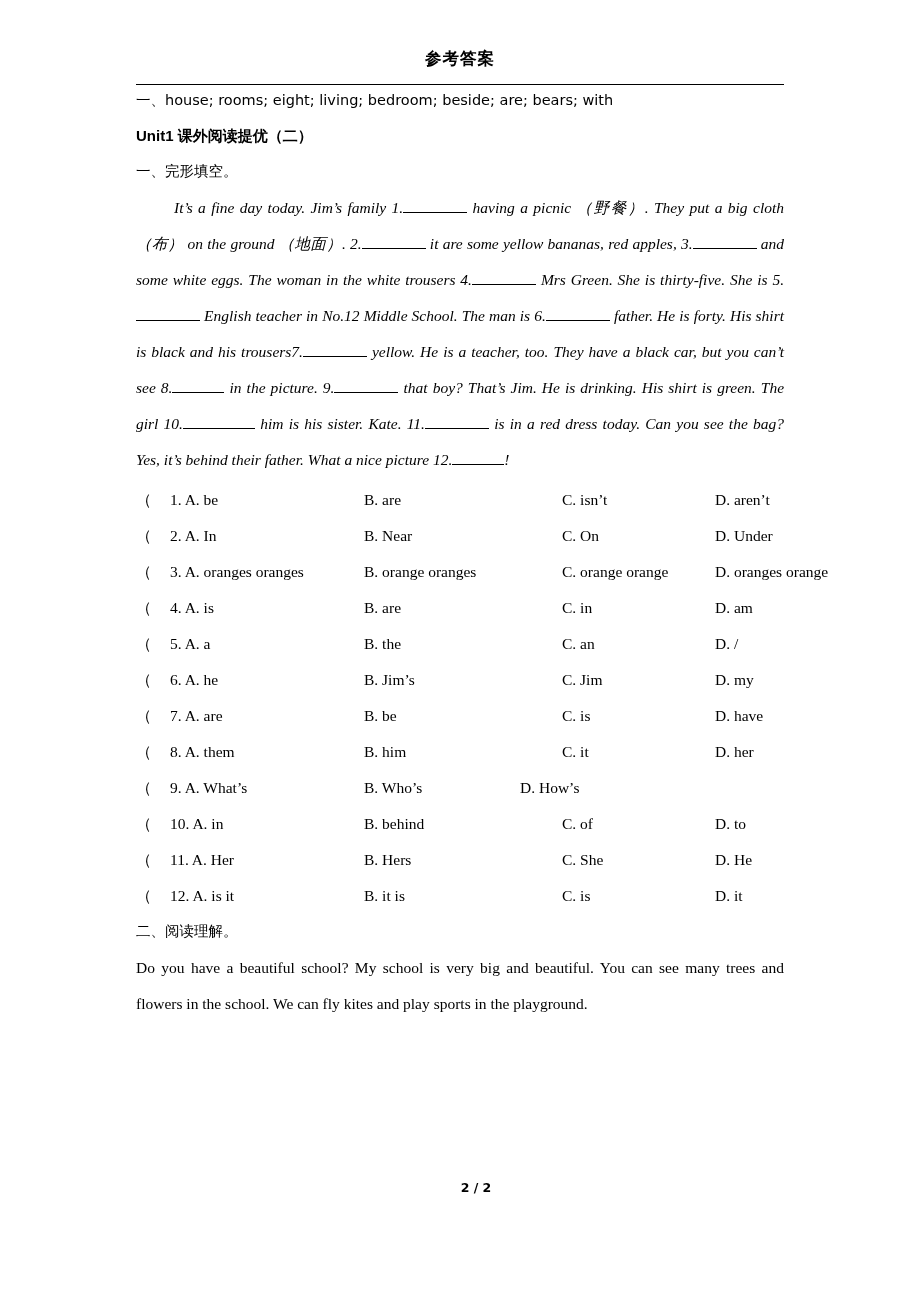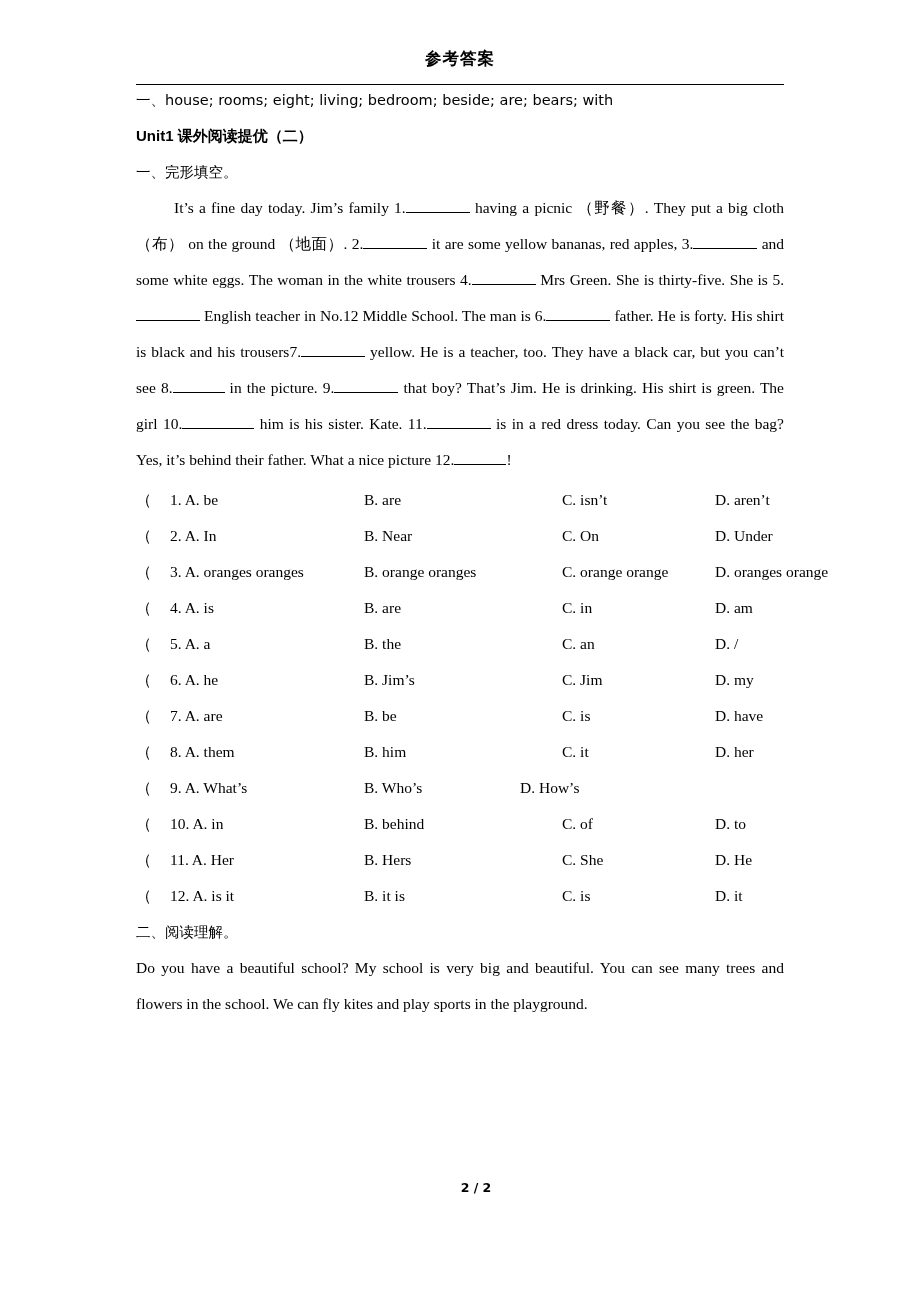--- a/index.html
+++ b/index.html
@@ -48,32 +48,33 @@
     font-family: "DejaVu Sans", sans-serif;
     font-size: 14.5px;
   }
   .unit-head {
     font-family: Liberation Sans, sans-serif;
     font-weight: bold;
     font-size: 15px;
     line-height: 36px;
   }
   .sec-head {
-    font-family: Liberation Serif, serif;
+    font-family: Liberation Mono, monospace;
     font-size: 14.5px;
     line-height: 36px;
   }
   .para {
     font-size: 15.5px;
     line-height: 36px;
     text-align: justify;
     text-justify: inter-word;
   }
   .para.indent {
     text-indent: 38px;
+    font-style: italic;
   }
   .blank {
     display: inline-block;
     border-bottom: 1px solid #000;
     vertical-align: baseline;
   }
   .b-sm { width: 52px; }
   .b-md { width: 64px; }
   .b-lg { width: 72px; }
   .choices-block {

